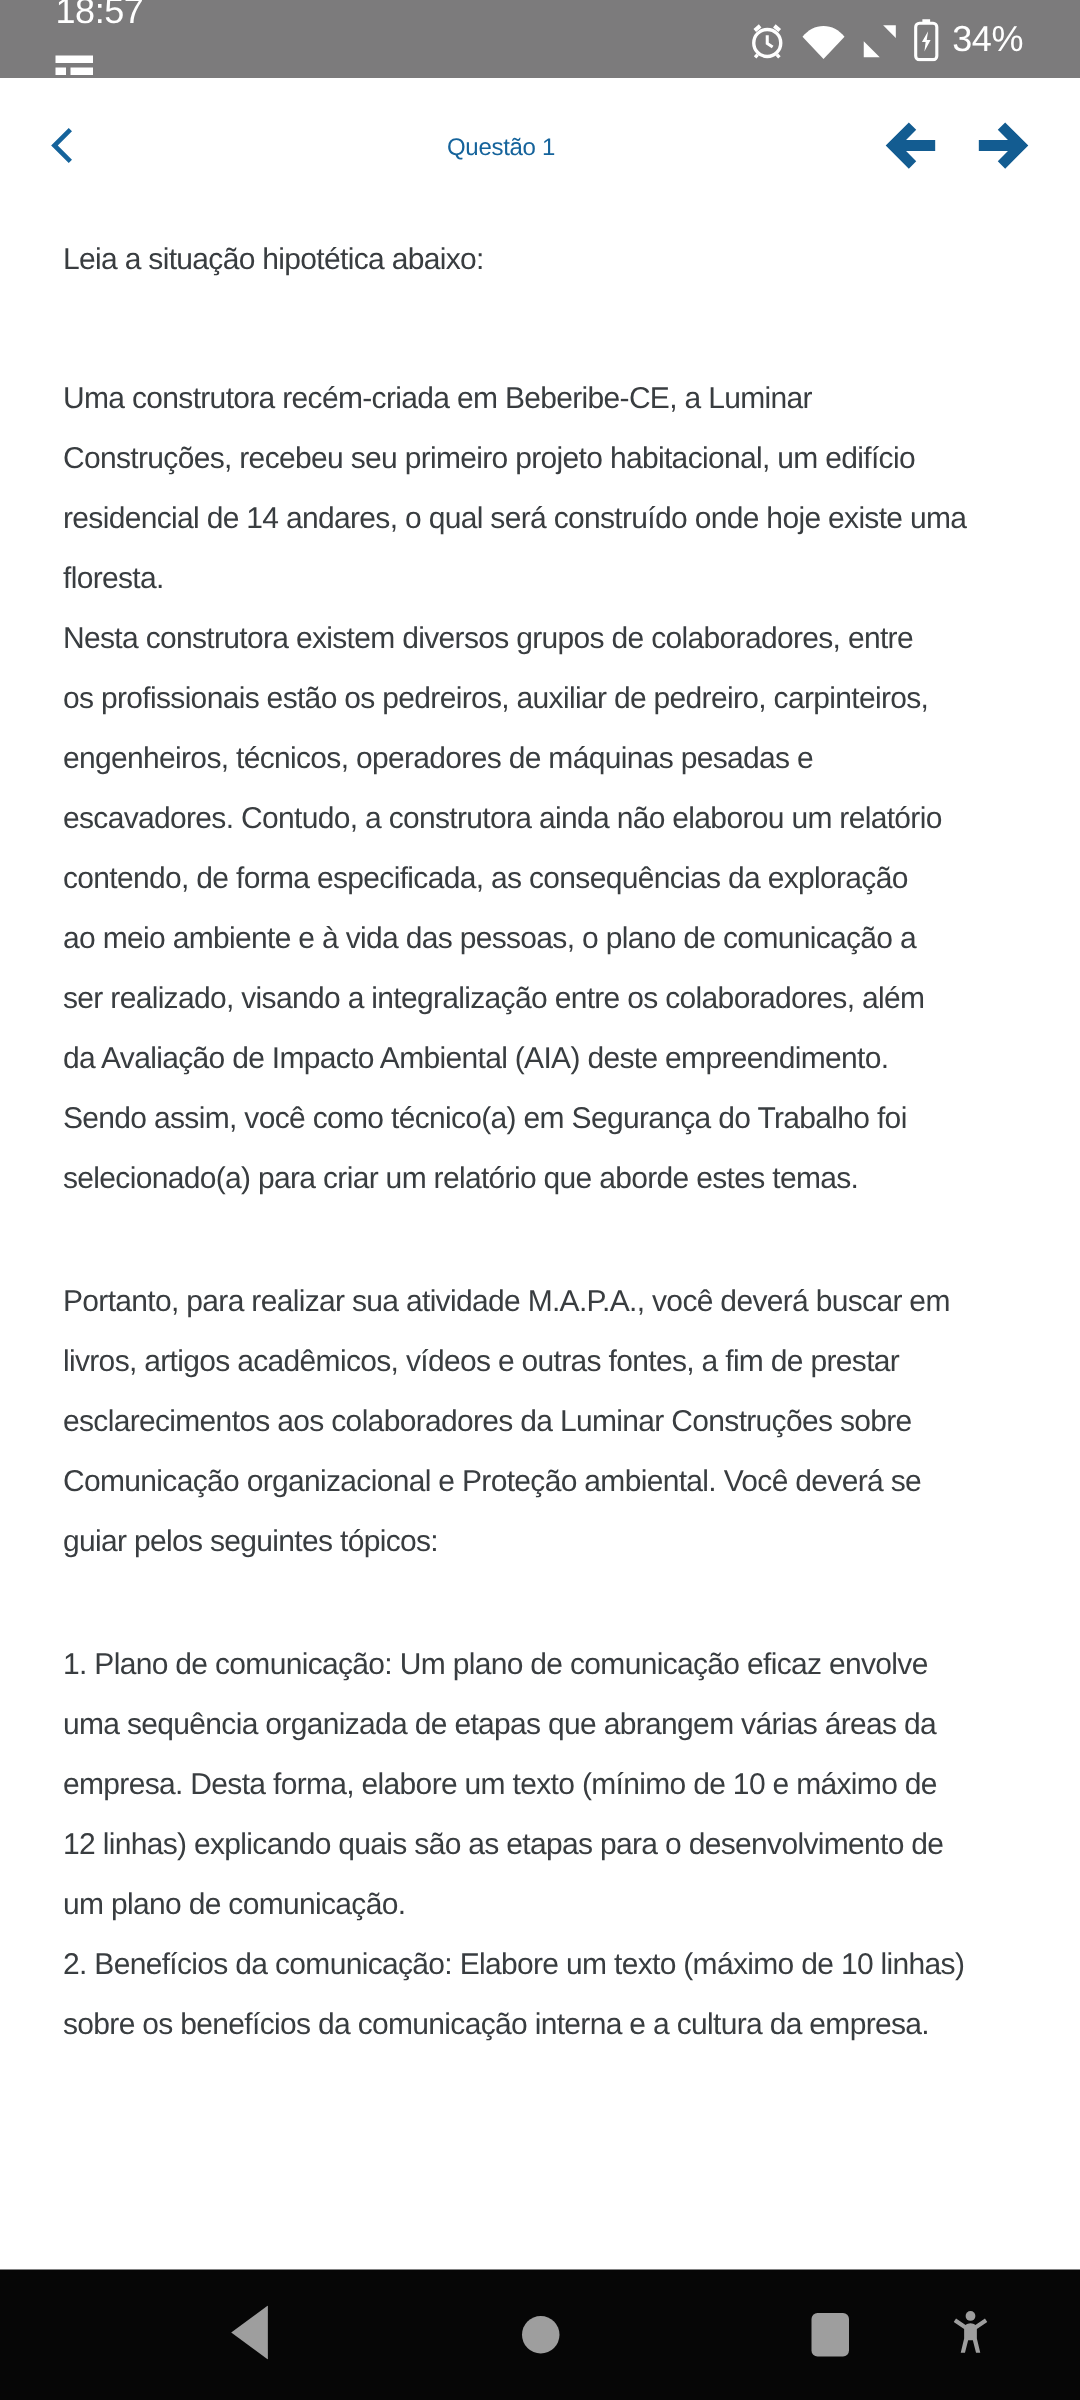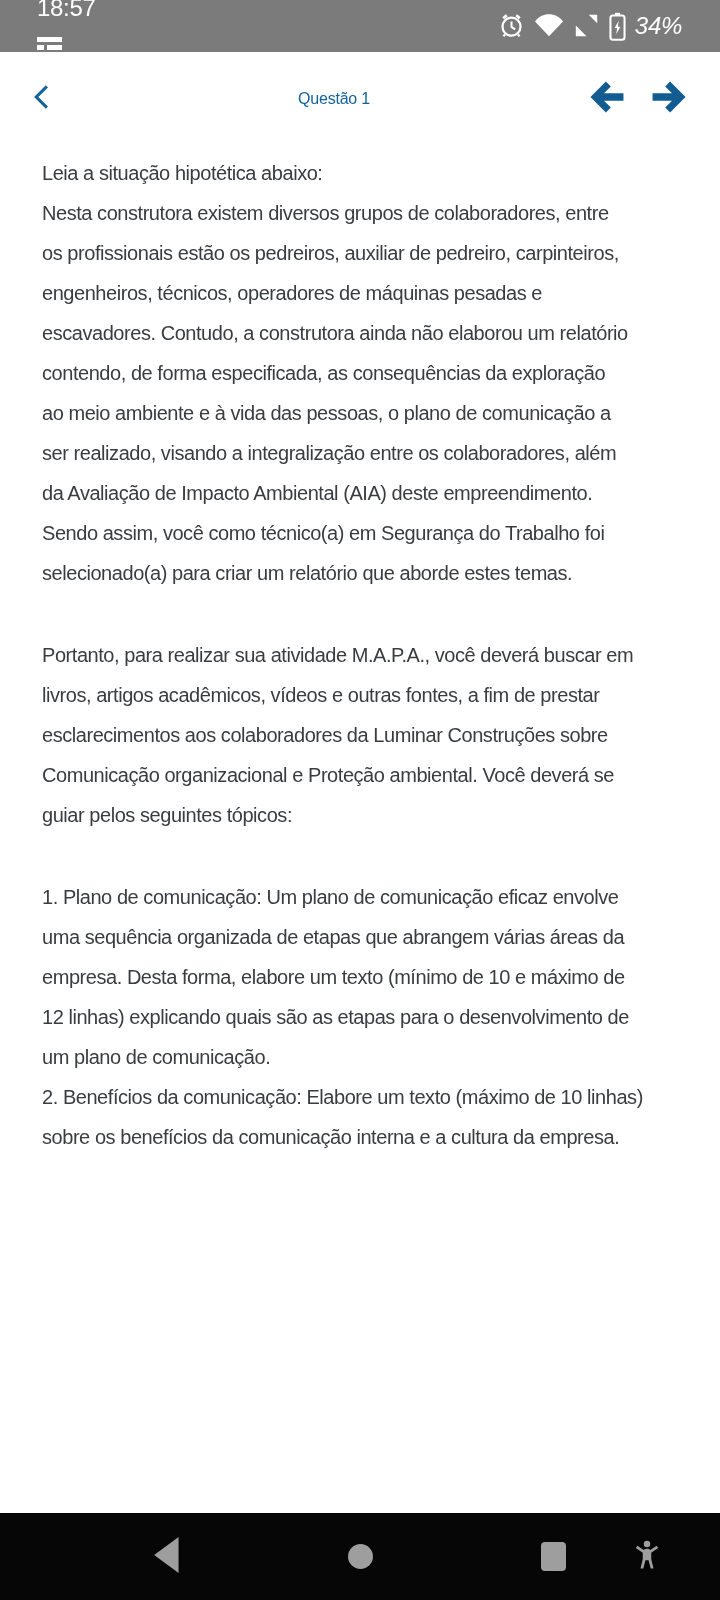--- a/index.html
+++ b/index.html
@@ -13,21 +13,21 @@
     display:flex;align-items:center;justify-content:space-between;
     color:#ffffff;box-sizing:border-box;padding:0 38px 0 37px;
   }
   .sb-left{display:flex;align-items:flex-start;gap:15px;flex-direction:column;}
   .sb-time{font-size:24px;letter-spacing:-0.3px;}
   .notif-icon{display:flex;flex-direction:column;gap:3px;width:25px;}
   .notif-icon .r1{height:5px;background:#fff;width:25px;}
   .notif-row{display:flex;gap:3px;}
   .notif-row .sq{width:7px;height:5px;background:#fff;}
   .notif-row .bar{width:15px;height:5px;background:#fff;}
-  .sb-right{display:flex;align-items:flex-start;gap:9px;font-style:italic;}
+  .sb-right{display:flex;align-items:flex-end;gap:9px;}
   .sb-right svg{display:block;}
   .sb-batt-text{font-size:24px;letter-spacing:-0.3px;}
   
   .header{
     position:absolute;top:52px;left:0;width:720px;height:93px;background:#ffffff;
     display:flex;align-items:center;box-sizing:border-box;padding:0 24px;
   }
   .hdr-back{width:56px;display:flex;align-items:center;justify-content:flex-start;cursor:pointer;background:none;border:none;padding:0 0 0 6px;}
   .hdr-title{flex:1;text-align:center;color:#15639b;font-size:16px;letter-spacing:-0.2px;}
   .hdr-arrows{display:flex;align-items:center;gap:26px;padding-right:8px;}
@@ -129,20 +129,24 @@
           <svg width="37" height="34" viewBox="0 0 24 22" fill="#135c91">
             <path d="M1 8.6 H13.6 L9.2 4.2 L12.4 1 L22.4 11 L12.4 21 L9.2 17.8 L13.6 13.4 H1 Z"></path>
           </svg>
         </span>
       </button>
     </div>
   </div>
 
   <div class="content">
     <p>Leia a situação hipotética abaixo:</p>
+    <p class="gap-lg">Uma construtora recém-criada em Beberibe-CE, a Luminar
+Construções, recebeu seu primeiro projeto habitacional, um edifício
+residencial de 14 andares, o qual será construído onde hoje existe uma
+floresta.</p>
     <p>Nesta construtora existem diversos grupos de colaboradores, entre
 os profissionais estão os pedreiros, auxiliar de pedreiro, carpinteiros,
 engenheiros, técnicos, operadores de máquinas pesadas e
 escavadores. Contudo, a construtora ainda não elaborou um relatório
 contendo, de forma especificada, as consequências da exploração
 ao meio ambiente e à vida das pessoas, o plano de comunicação a
 ser realizado, visando a integralização entre os colaboradores, além
 da Avaliação de Impacto Ambiental (AIA) deste empreendimento.
 Sendo assim, você como técnico(a) em Segurança do Trabalho foi
 selecionado(a) para criar um relatório que aborde estes temas.</p>

